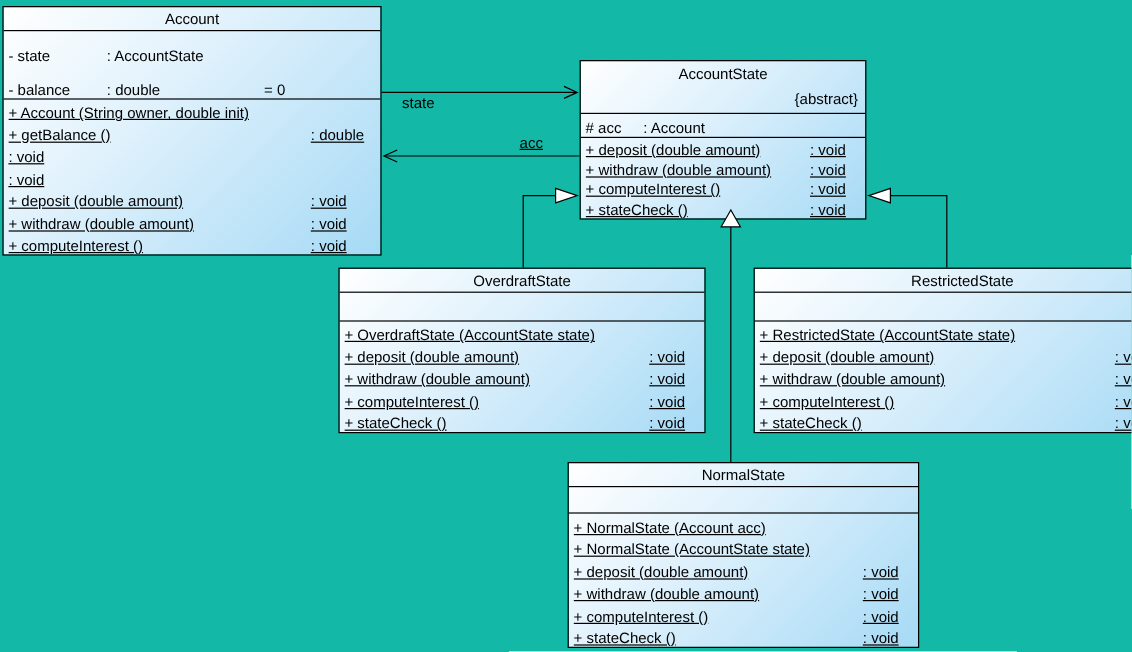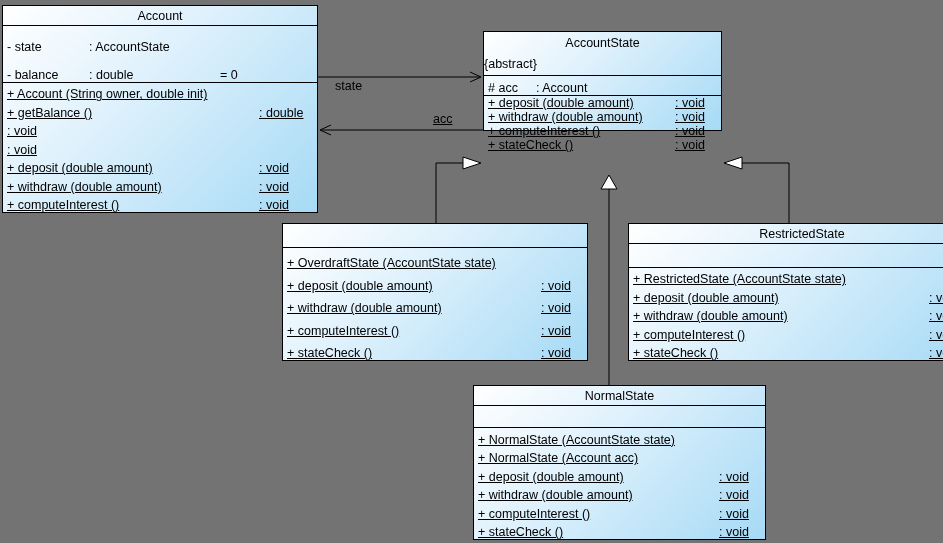--- a/index.html
+++ b/index.html
@@ -1,34 +1,34 @@
 <!DOCTYPE html>
 <html><head>
 <meta charset="utf-8">
 <style>
   * { margin:0; padding:0; box-sizing:border-box; }
   html,body { background:#ffffff; }
   body { font-family:"Liberation Sans", sans-serif; }
   .canvas {
-    position:relative; width:943px; height:543px; background:#737373; overflow:hidden;
+    position:relative; width:943px; height:543px; background:#14b8a6; overflow:hidden;
     font-size:12.5px; color:#000;
   }
   .uml-class {
     position:absolute;
     border:1px solid #000;
     background:linear-gradient(135deg,#ffffff 0%,#dff1fc 40%,#a6daf5 100%);
     display:flex; flex-direction:column;
   }
   .uml-title {
     text-align:center; line-height:20px; height:20px; flex:none;
     border-bottom:1px solid #000; white-space:nowrap; overflow:hidden;
   }
   .uml-title-2line { height:44px; border-bottom:1px solid #000; flex:none; }
   .uml-title-2line .t1 { display:block; text-align:center; line-height:22px; height:22px; }
-  .uml-title-2line .t2 { display:block; line-height:20px; height:22px; padding-right:6px; }
+  .uml-title-2line .t2 { display:block; text-align:right; line-height:20px; height:22px; padding-right:6px; }
   .compartment { flex:none; border-bottom:1px solid #000; display:flex; flex-direction:column; justify-content:space-around; }
   .compartment.last { border-bottom:none; flex:1 1 auto;text-decoration:underline; }
   .mrow, .arow {
     display:flex; align-items:flex-end; white-space:nowrap; overflow:hidden;
     padding-left:4px; flex:1 1 auto;
   }
   .arow .aname { flex:none; }
   .acct .aname { width:82px; }
   .astate .aname { width:48px; }
   .arow .atype { flex:none; }
@@ -82,21 +82,21 @@
           <span class="mlabel">+ withdraw (double amount)</span>
           <span class="mret">: void</span>
         </div>
       <div class="mrow">
           <span class="mlabel">+ computeInterest ()</span>
           <span class="mret">: void</span>
         </div>
     </div>
   </div>
 
-  <div class="uml-class astate ret-46" style="left:483px; top:31px; width:239px; height:100px;">
+  <div class="uml-class astate ret-46" style="left:483px; top:50px; width:239px; height:133px;">
     <div class="uml-title-2line">
       <span class="t1">AccountState</span>
       <span class="t2">{abstract}</span>
     </div>
     <div class="compartment" style="height:20px;">
       <div class="arow">
         <span class="aname"># acc</span>
           <span>: Account</span>
       </div>
     </div>
@@ -114,20 +114,21 @@
           <span class="mret">: void</span>
         </div>
       <div class="mrow">
           <span class="mlabel">+ stateCheck ()</span>
           <span class="mret">: void</span>
         </div>
     </div>
   </div>
 
   <div class="uml-class ret-46" style="left:282px; top:223px; width:306px; height:138px;">
+    <div class="uml-title">OverdraftState</div>
     <div class="compartment" style="height:24px;"></div>
     <div class="compartment last">
       <div class="mrow">
           <span class="mlabel">+ OverdraftState (AccountState state)</span>
           <span class="mret"></span>
         </div>
       <div class="mrow">
           <span class="mlabel">+ deposit (double amount)</span>
           <span class="mret">: void</span>
         </div>
@@ -171,25 +172,25 @@
           <span class="mret">: void</span>
         </div>
     </div>
   </div>
 
   <div class="uml-class ret-46" style="left:473px; top:385px; width:293px; height:155px;">
     <div class="uml-title">NormalState</div>
     <div class="compartment" style="height:22px;"></div>
     <div class="compartment last">
       <div class="mrow">
+          <span class="mlabel">+ NormalState (Account acc)</span>
+          <span class="mret"></span>
+        </div>
+      <div class="mrow">
           <span class="mlabel">+ NormalState (AccountState state)</span>
-          <span class="mret"></span>
-        </div>
-      <div class="mrow">
-          <span class="mlabel">+ NormalState (Account acc)</span>
           <span class="mret"></span>
         </div>
       <div class="mrow">
           <span class="mlabel">+ deposit (double amount)</span>
           <span class="mret">: void</span>
         </div>
       <div class="mrow">
           <span class="mlabel">+ withdraw (double amount)</span>
           <span class="mret">: void</span>
         </div>

